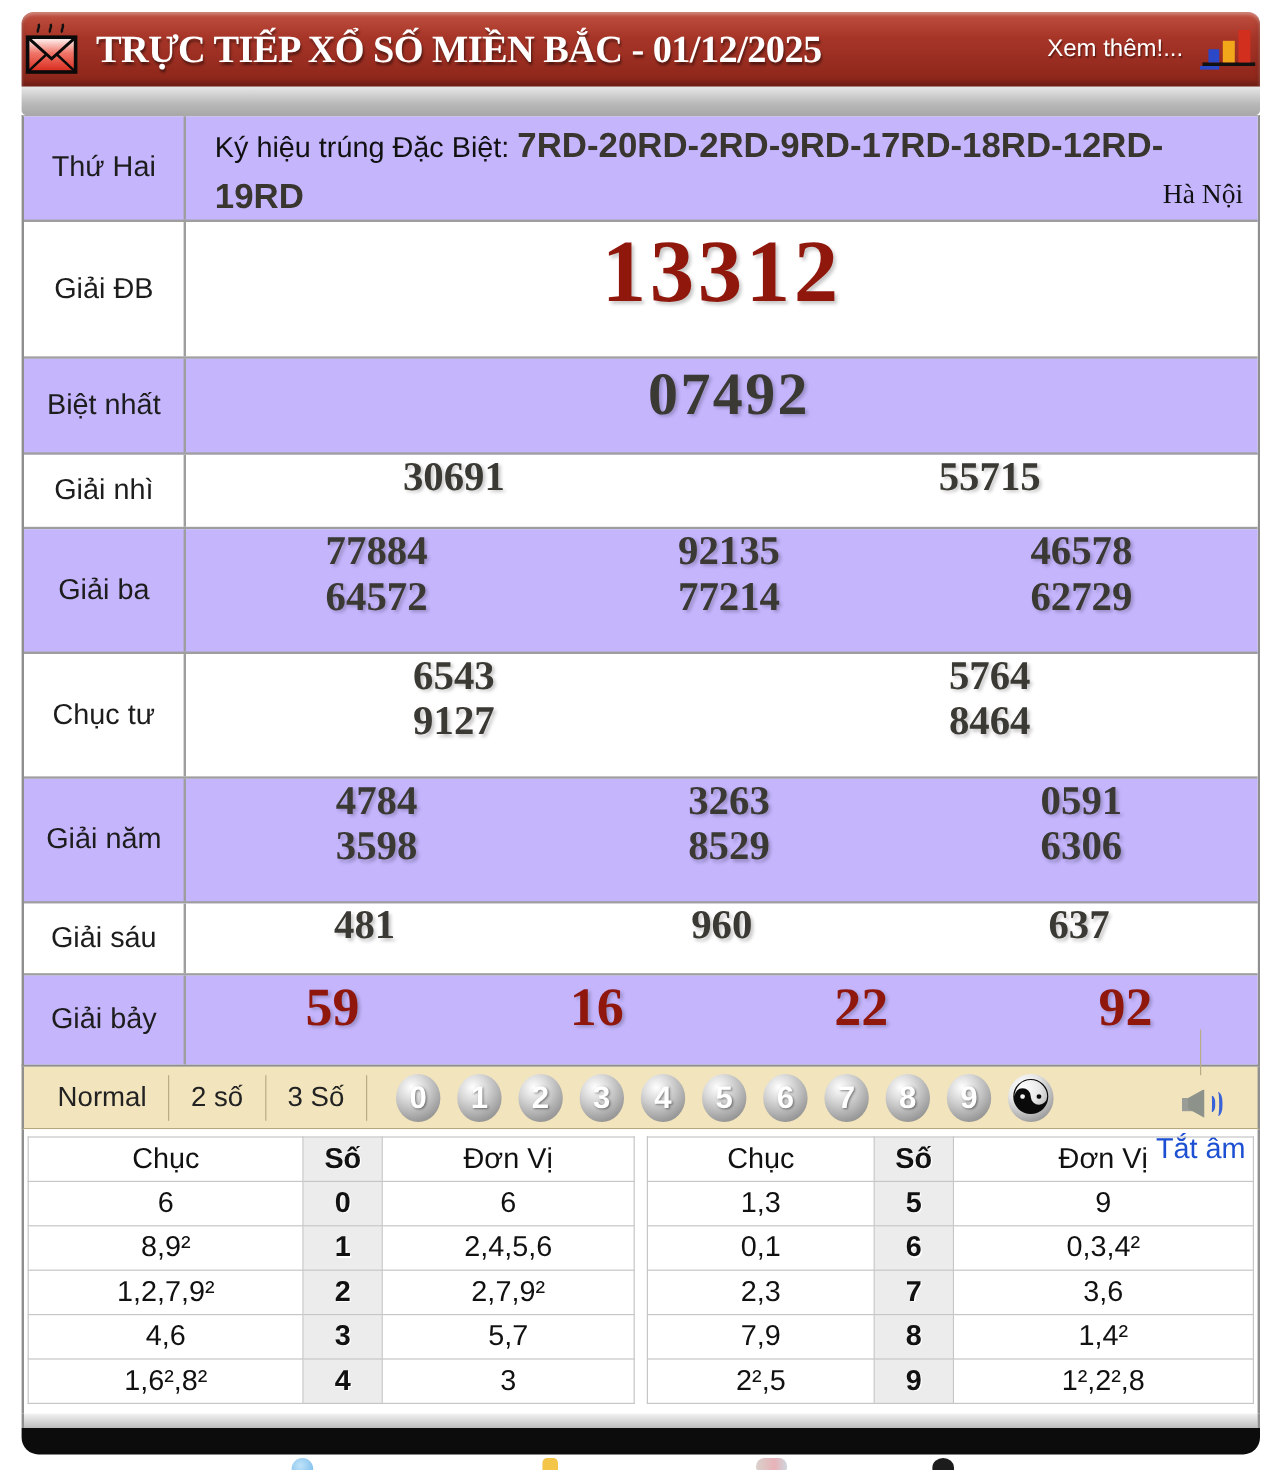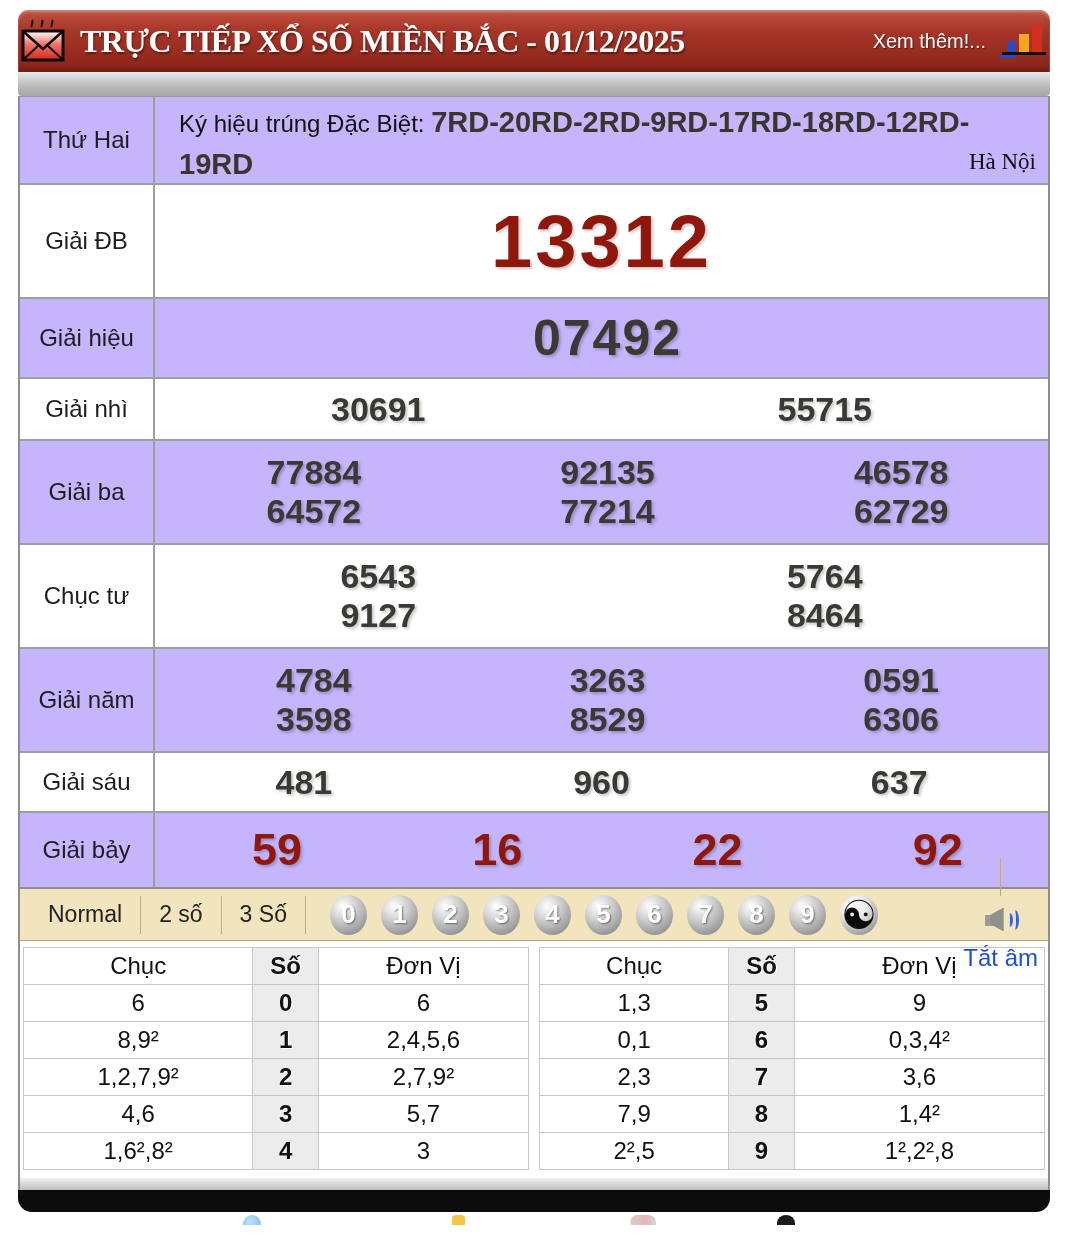--- a/index.html
+++ b/index.html
@@ -35,21 +35,21 @@
 
   
   .results{ border:2px solid #8f8f8f; border-top:1px solid #9a9a9a; }
   .prow{ display:flex; border-bottom:2px solid #9e9e9e; }
   .prow:last-child{ border-bottom:none; }
   .plabel{
     width:135px; flex:0 0 auto; border-right:2px solid #9e9e9e;
     display:flex; align-items:center; justify-content:center;
     font-size:24px; color:#1d1d1d;
   }
-  .pnums{ flex:1; display:flex; flex-direction:column; justify-content:center; }
+  .pnums{ flex:1; display:flex; flex-direction:column; justify-content:flex-start;font-family:Liberation Serif, serif; }
   .line{ display:flex; align-items:center; }
   .line .num{ flex:1; text-align:center; font-weight:bold; color:var(--num-dark); text-shadow:2px 2px 3px rgba(0,0,0,.22); }
 
   .bg-gray{ background:#c4b5fd;gap:12px; }
   .bg-white{ background:#ffffff; }
 
   .row-info{ height:88px; position:relative; }
   .info-content{ flex:1; padding:4px 12px; font-size:24px; color:#111; line-height:1.45; }
   .info-codes{ font-weight:bold; font-size:29px; color:#38362e; }
   .region{ position:absolute; right:12px; bottom:8px; font-family:"Liberation Serif", serif; font-size:23px; color:#111; }
@@ -171,21 +171,21 @@
     <div class="prow prize-db bg-white">
       <div class="plabel">Giải ĐB</div>
       <div class="pnums">
           <div class="line">
             <span class="num">13312</span>
           </div>
         </div>
     </div>
 
     <div class="prow prize-first bg-gray">
-      <div class="plabel">Giải hiệu</div>
+      <div class="plabel">Biệt nhất</div>
       <div class="pnums">
           <div class="line">
             <span class="num">07492</span>
           </div>
         </div>
     </div>
 
     <div class="prow prize-second bg-white">
       <div class="plabel">Giải nhì</div>
       <div class="pnums">

